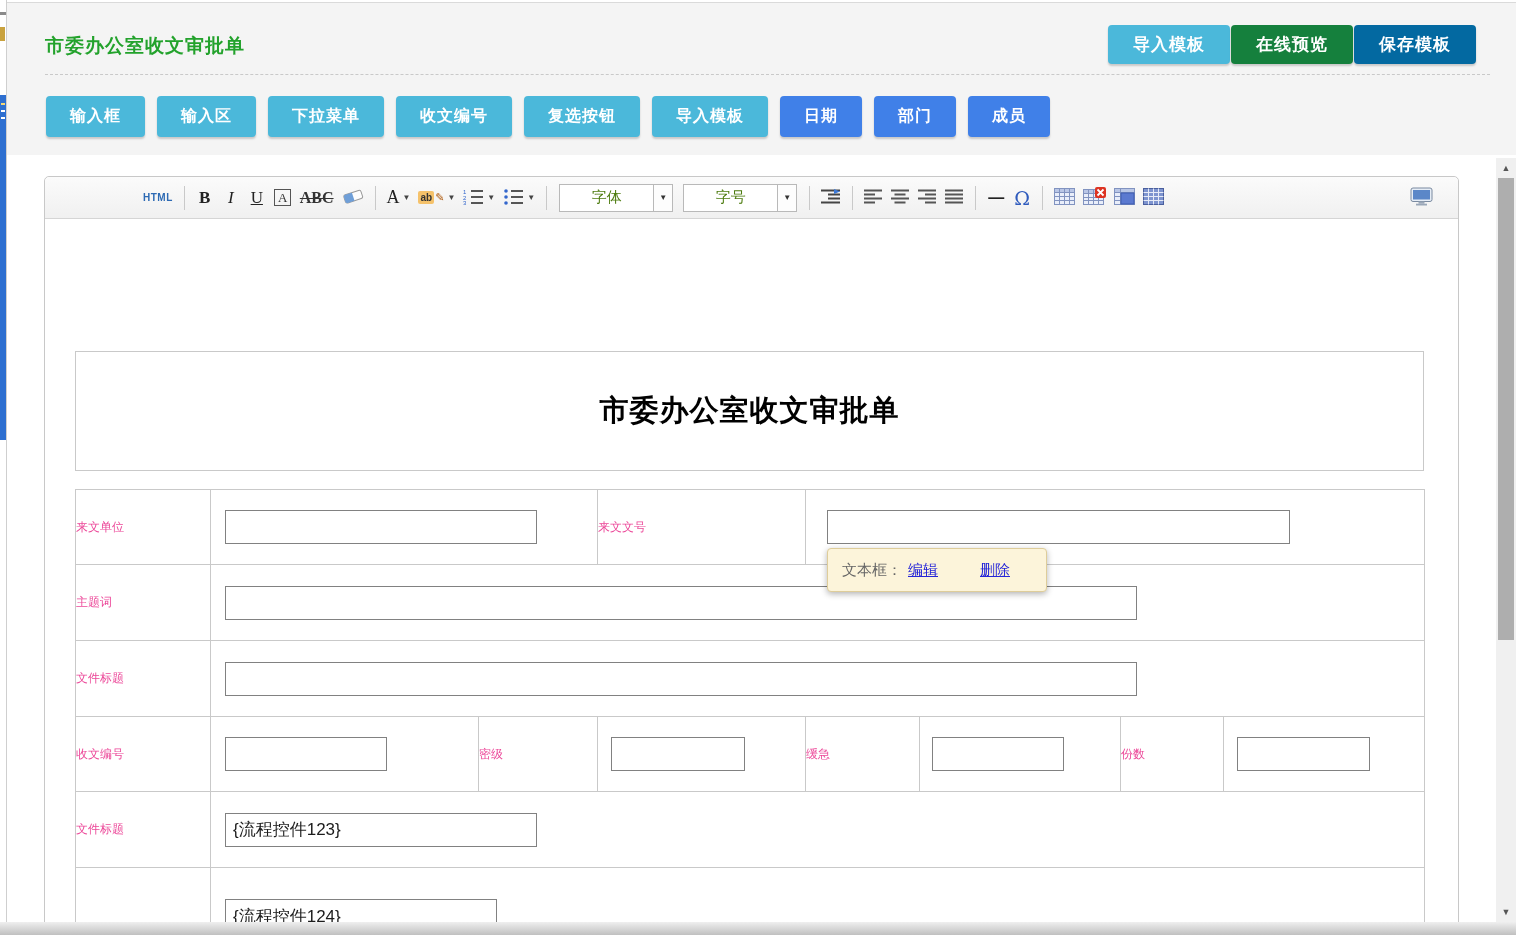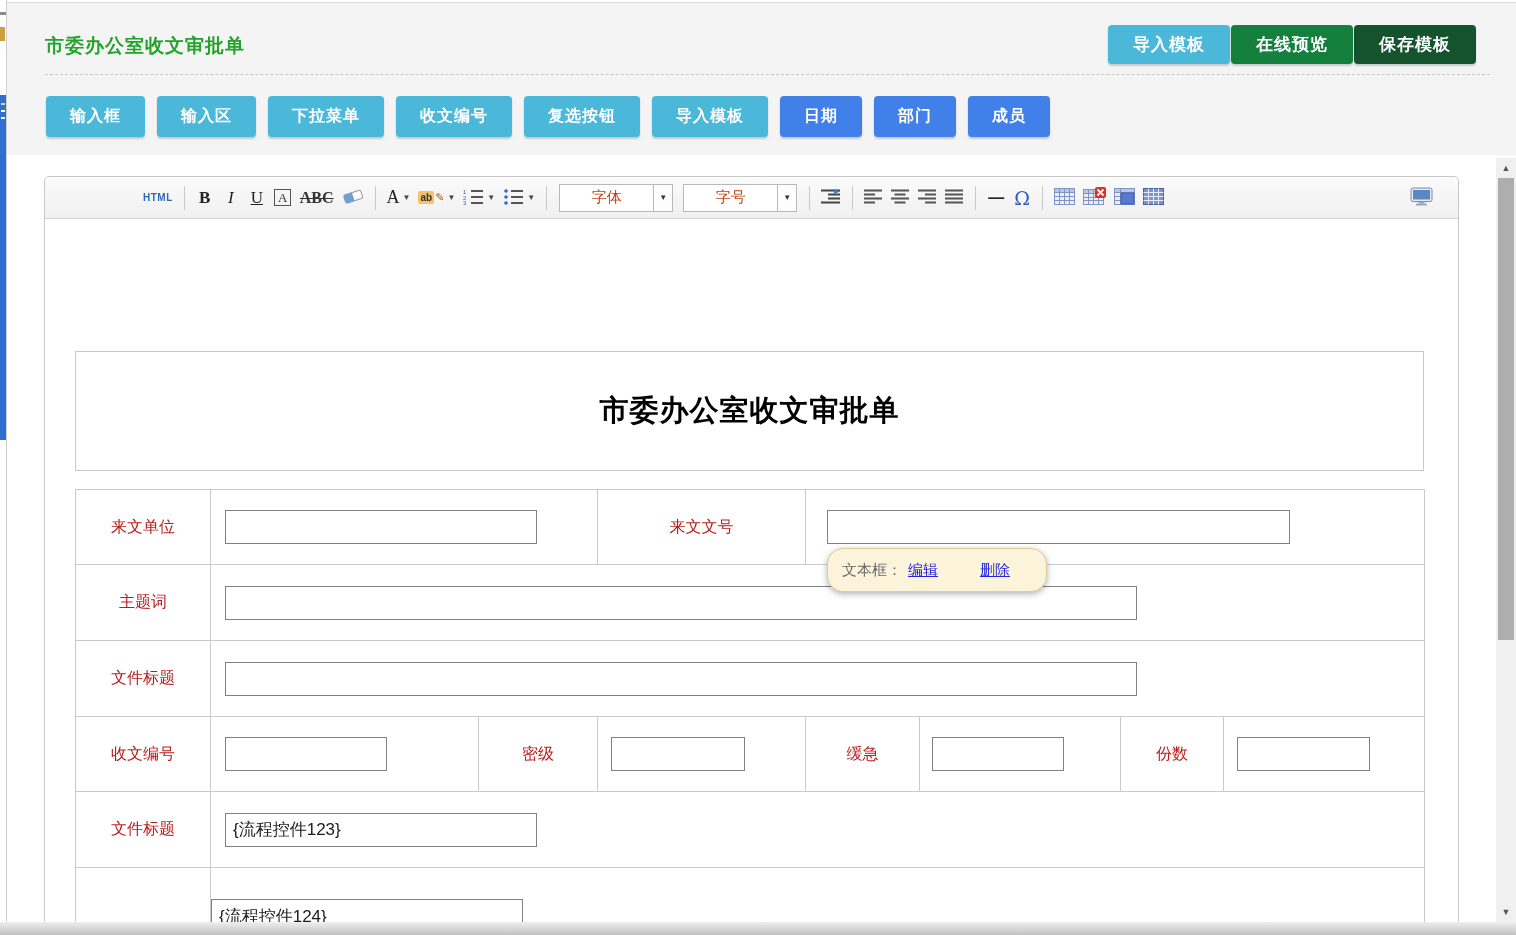--- a/index.html
+++ b/index.html
@@ -18,21 +18,21 @@
   .top-edge{position:absolute;left:7px;top:0;right:0;height:2px;background:#fff;border-bottom:1px solid #dadada;}
   .header{position:absolute;left:7px;top:3px;right:0;height:152px;background:#f4f4f4;}
   .header-title{position:absolute;left:38px;top:30px;font-family:"DejaVu Serif","Liberation Serif",serif;
     font-weight:bold;font-size:19px;color:#23a22c;letter-spacing:1px;}
   .action-buttons{position:absolute;top:22px;right:40px;display:flex;gap:1px;}
   .btn{border:none;border-radius:4px;color:#fff;font-weight:bold;cursor:pointer;
     font-family:"Liberation Sans",sans-serif;box-shadow:0 2px 2px rgba(0,0,0,0.18);}
   .btn-action{height:39px;padding:0 25px;font-size:17px;letter-spacing:1px;}
   .btn-import{background:#4bb8da;}
   .btn-preview{background:#15803d;}
-  .btn-save{background:#14532d;}
+  .btn-save{background:#0369a1;}
   .dashed-divider{position:absolute;left:38px;right:26px;top:71px;border-top:1px dashed #c9c9c9;height:0;}
   .widget-row{position:absolute;left:39px;top:93px;display:flex;gap:12px;}
   .btn-widget{height:41px;padding:0 24px;font-size:16px;letter-spacing:1px;}
   .w-light{background:#4bb8da;}
   .w-primary{background:#4080e8;}
 
   
   .editor{position:absolute;left:44px;top:176px;width:1413px;height:770px;
     border:1px solid #c8c8c8;border-radius:5px;background:#fff;}
   .toolbar{height:42px;background:linear-gradient(#fbfbfb,#f0f0f0);border-bottom:1px solid #d5d5d5;
@@ -44,41 +44,41 @@
   .tb-serif{font-family:"Liberation Serif","DejaVu Serif",serif;font-size:17px;color:#222;}
   .tb-bold{font-weight:bold;}
   .tb-italic{font-style:italic;}
   .tb-underline{text-decoration:underline;}
   .tb-boxed{font-family:"Liberation Serif",serif;font-size:13px;border:1px solid #555;padding:0 3px;line-height:15px;}
   .tb-strike{font-family:"Liberation Serif",serif;font-size:16px;font-weight:bold;text-decoration:line-through;}
   .caret{font-size:8px;color:#444;margin-left:3px;}
   .hl-chip{font-size:10px;font-weight:bold;background:#f5c26b;border-radius:2px;padding:1px 2px;color:#333;}
   .hl-pencil{font-size:11px;color:#b05c10;margin-left:1px;}
   .tb-select{display:flex;height:26px;border:1px solid #b9b9b9;background:#fff;align-items:center;margin:0 5px;cursor:pointer;}
-  .tb-select .sel-text{width:93px;text-align:center;font-size:15px;color:#c2410c;}
+  .tb-select .sel-text{width:93px;text-align:center;font-size:15px;color:#4d7c0f;}
   .tb-select .sel-arrow{width:18px;height:100%;border-left:1px solid #b9b9b9;display:flex;
     align-items:center;justify-content:center;font-size:8px;color:#333;background:#fdfdfd;}
   .tb-hr{font-size:16px;font-weight:bold;color:#222;}
   .tb-omega{font-size:19px;color:#2f5bbd;font-family:"DejaVu Serif",serif;}
   .tb-fullscreen{margin-left:auto;margin-right:22px;}
 
   
   .doc-title-box{position:absolute;left:30px;top:174px;width:1349px;height:120px;border:1px solid #c9c9c9;
     display:flex;align-items:center;justify-content:center;box-sizing:border-box;}
   .doc-title{font-size:29px;font-weight:bold;color:#000;letter-spacing:1px;}
   .fields{position:absolute;left:30px;top:312px;width:1349px;border-collapse:collapse;table-layout:fixed;}
   .fields td{border:1px solid #c9c9c9;padding:0;vertical-align:middle;}
-  .fields td.label{text-align:center;font-size:16px;color:#b91c1c;}
+  .fields td.label{font-size:12px;color:#ec4899;}
   .fields input{height:34px;border:1px solid #818181;background:#fff;box-sizing:border-box;
     font-size:17px;color:#1c1c1c;padding:0 7px;font-family:"Liberation Sans",sans-serif;display:inline-block;vertical-align:middle;}
   .wrap-label{display:inline-block;width:84px;line-height:26px;}
 
   
   .tooltip{position:absolute;left:827px;top:548px;width:220px;height:44px;background:#fcf4da;
-    border:1px solid #decd9a;border-radius:16px;box-shadow:0 2px 6px rgba(0,0,0,0.3);
+    border:1px solid #decd9a;border-radius:4px;box-shadow:0 2px 6px rgba(0,0,0,0.3);
     display:flex;align-items:center;padding:0 14px;box-sizing:border-box;z-index:50;font-size:15px;}
   .tooltip .tip-prefix{color:#666;}
   .tooltip .tip-link{color:#2626d8;text-decoration:underline;cursor:pointer;}
   .tip-gap1{width:6px;}
   .tip-gap2{width:42px;}
 
   
   .vscroll{position:absolute;left:1496px;top:158px;width:20px;height:764px;background:#f0f0f0;z-index:60;}
   .vs-arrow{position:absolute;left:0;width:20px;height:16px;display:flex;align-items:center;justify-content:center;
     color:#555;font-size:9px;cursor:pointer;}
@@ -351,21 +351,21 @@
         <td class="label">文件标题</td>
         <td colspan="7">
           <input style="width: 312px; margin-left: 14px;" value="{流程控件123}">
         </td>
       </tr>
       <tr style="height:130px">
         <td class="label">
           <span class="wrap-label">办公室意见</span>
         </td>
         <td colspan="7" style="vertical-align:top;">
-          <input style="width: 312px; margin-top: 31px;" value="{流程控件124}">
+          <input style="width: 272px; margin-left: 14px; margin-top: 31px;" value="{流程控件124}">
         </td>
       </tr>
     </tbody>
       </table>
   </div>
 
   <div class="tooltip">
     <span class="tip-prefix">文本框：</span>
     <span class="tip-gap1"></span>
     <span class="tip-link">编辑</span>

